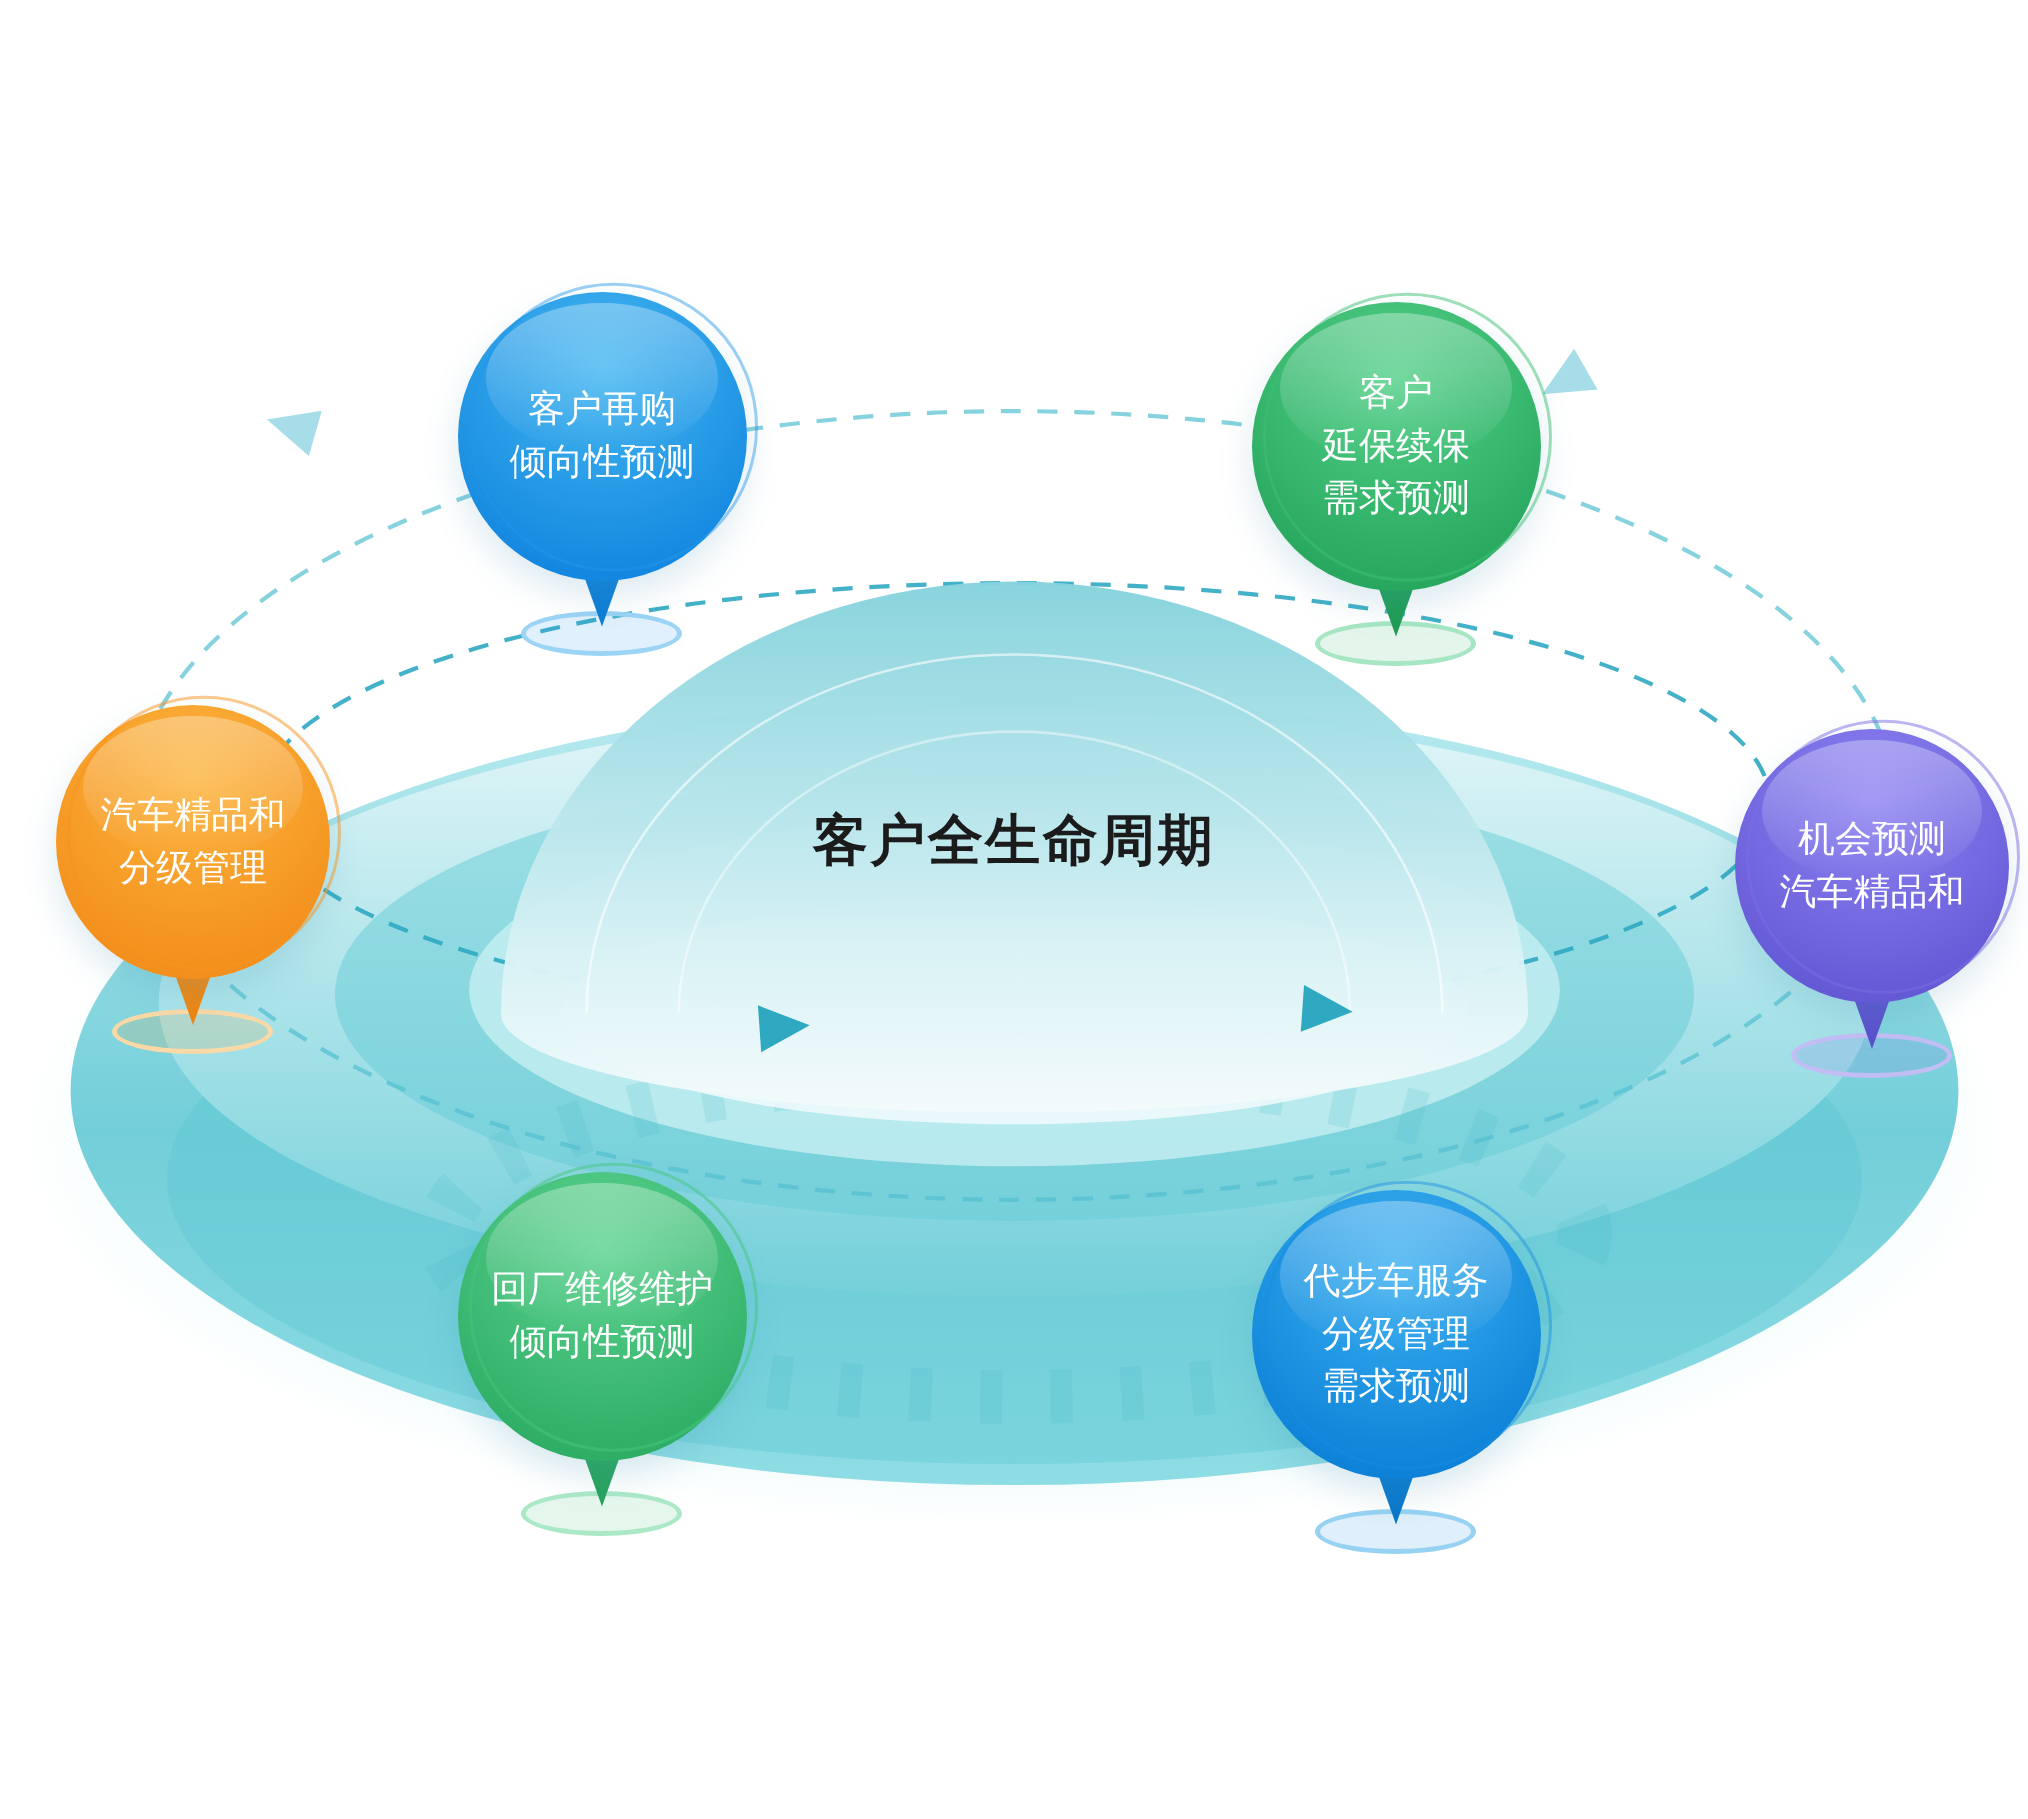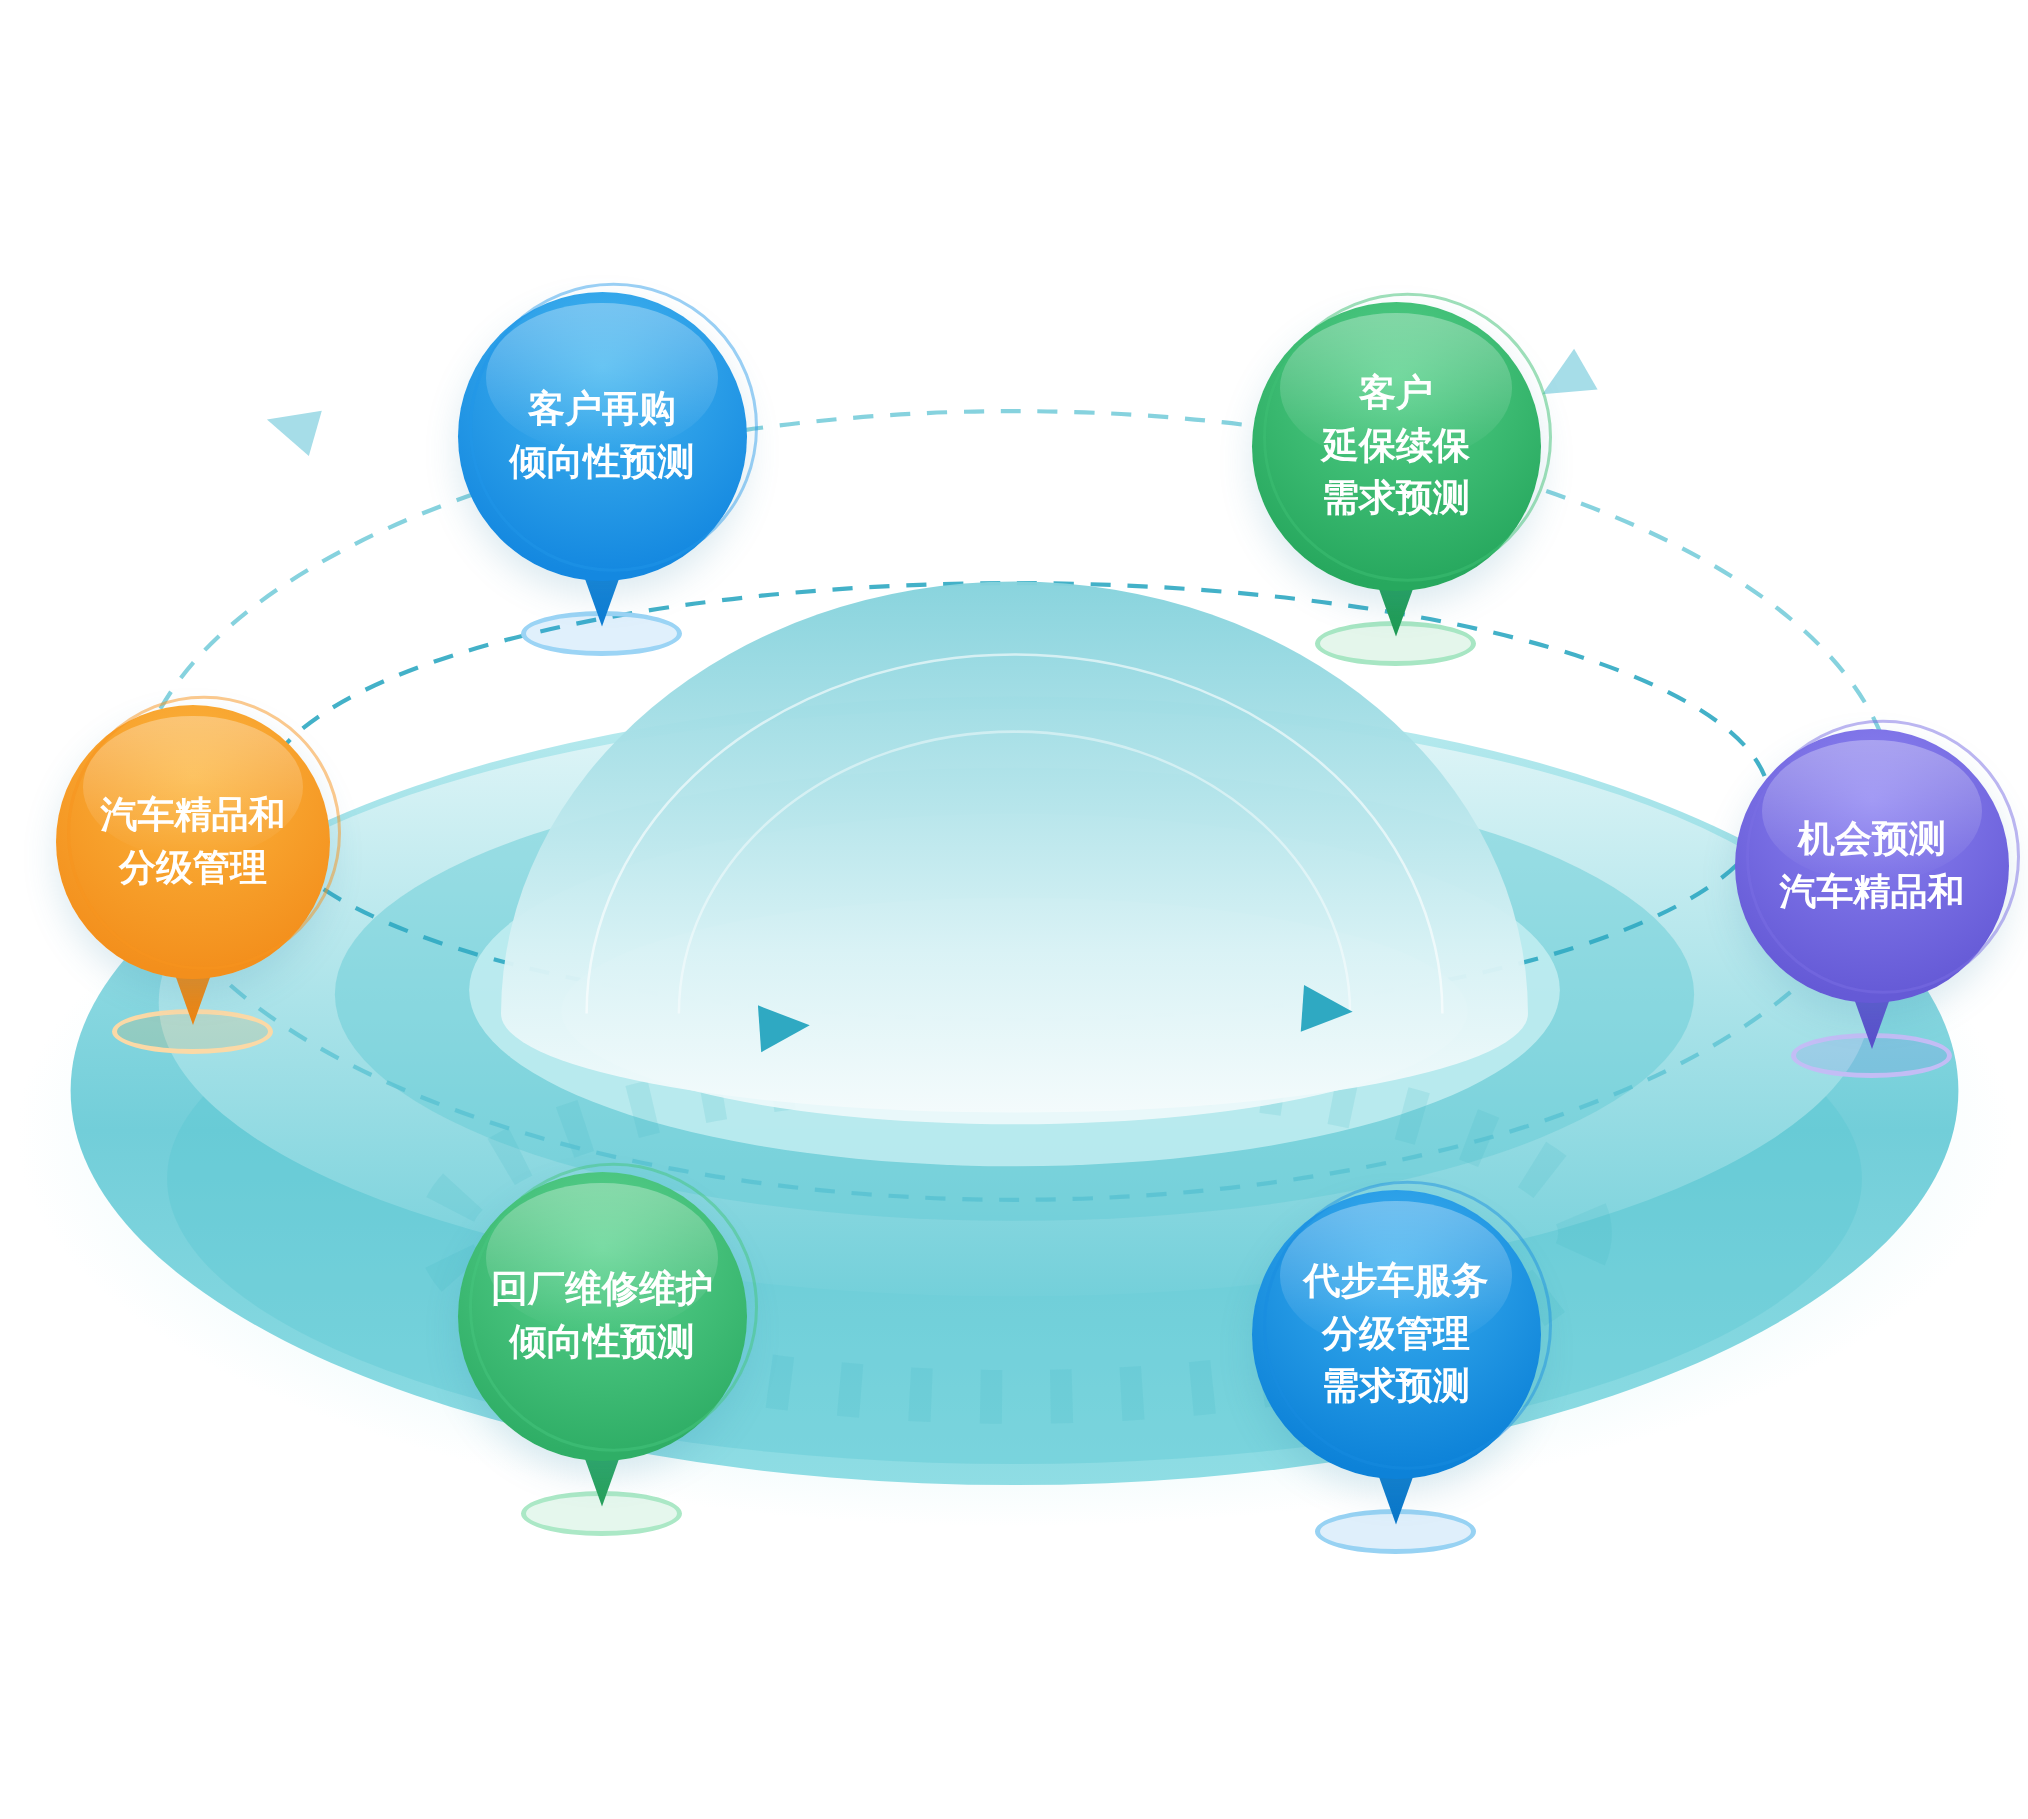--- a/index.html
+++ b/index.html
@@ -39,21 +39,21 @@
     border:3.4px solid var(--ring);
     transform:translate(11px,-9.2px);
     z-index:-1;
   }
   .balloon::before {
     content:""; position:absolute; left:10%; top:4%;
     width:80%; height:52%; border-radius:50%;
     background:linear-gradient(180deg, rgba(255,255,255,0.32), rgba(255,255,255,0));
     pointer-events:none;
   }
-  .balloon-text { position:relative; color:#ffffff; font-size:37px; font-weight:700;text-align:center; }
+  .balloon-text { position:relative; color:#ffffff; font-size:37px; font-weight:400;text-align:center; }
   .balloon-text span { display:block; line-height:1.42; white-space:nowrap; }
 
   .tail {
     position:absolute; z-index:2;
     left:-30px; top:calc(var(--d) / 2 - 38px);
     width:60px; height:84px;
     clip-path:polygon(0 0, 100% 0, 50% 100%);
     background:linear-gradient(180deg, var(--g2) 0%, var(--tail) 100%);
   }
   .base {
@@ -129,20 +129,21 @@
       <path d="M0 0 L60 -28 L60 28 Z" fill="#a6dde8"></path>
     </g>
     <g transform="translate(965,1222) rotate(176)">
       <path d="M0 0 L60 -28 L60 28 Z" fill="#2fa9c2"></path>
     </g>
     <g transform="translate(1612,1206) rotate(184)">
       <path d="M0 0 L60 -28 L60 28 Z" fill="#2fa9c2"></path>
     </g>
   </svg>
 
+  <div class="center-title">客户全生命周期</div>
 
   <div class="pin pin-blue pin-repurchase">
     <div class="base"></div>
     <div class="tail"></div>
     <div class="balloon">
       <div class="balloon-text">
         <span>客户再购</span>
         <span>倾向性预测</span>
         <span></span>
       </div>

